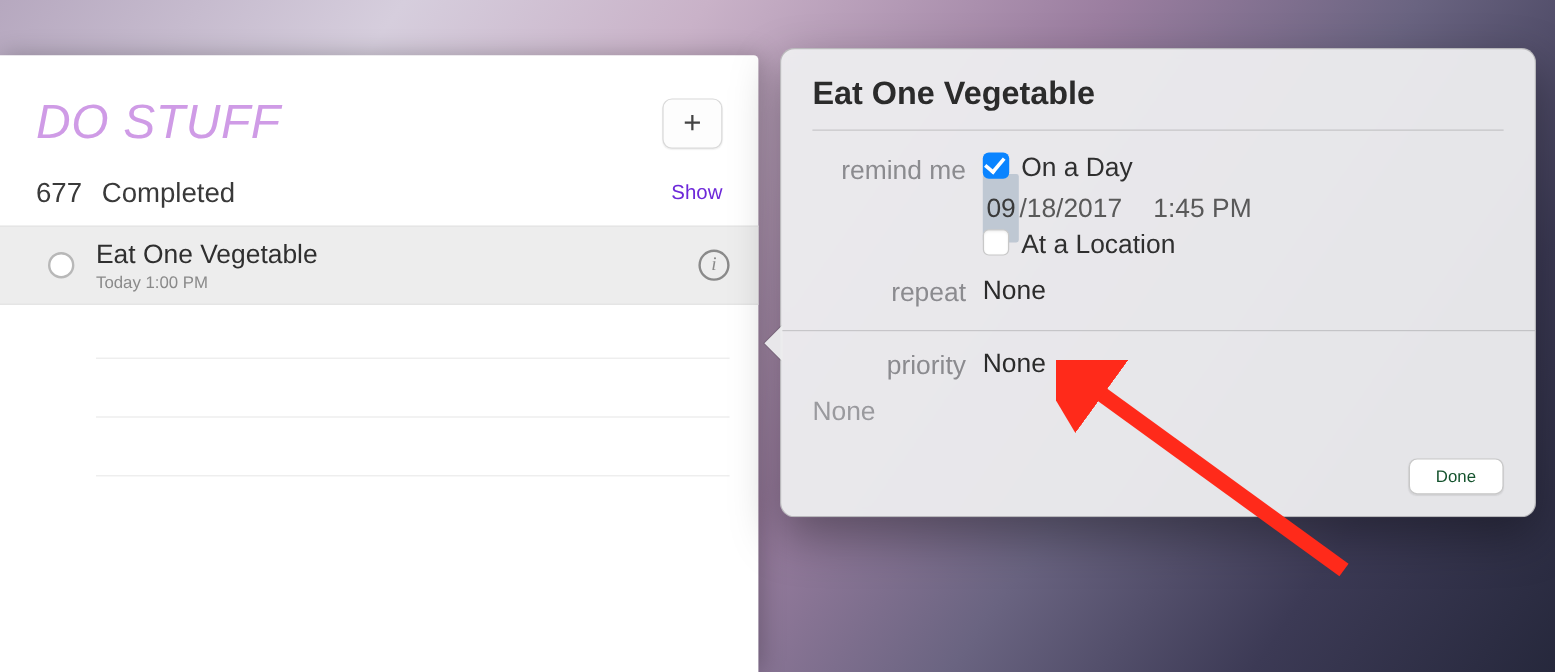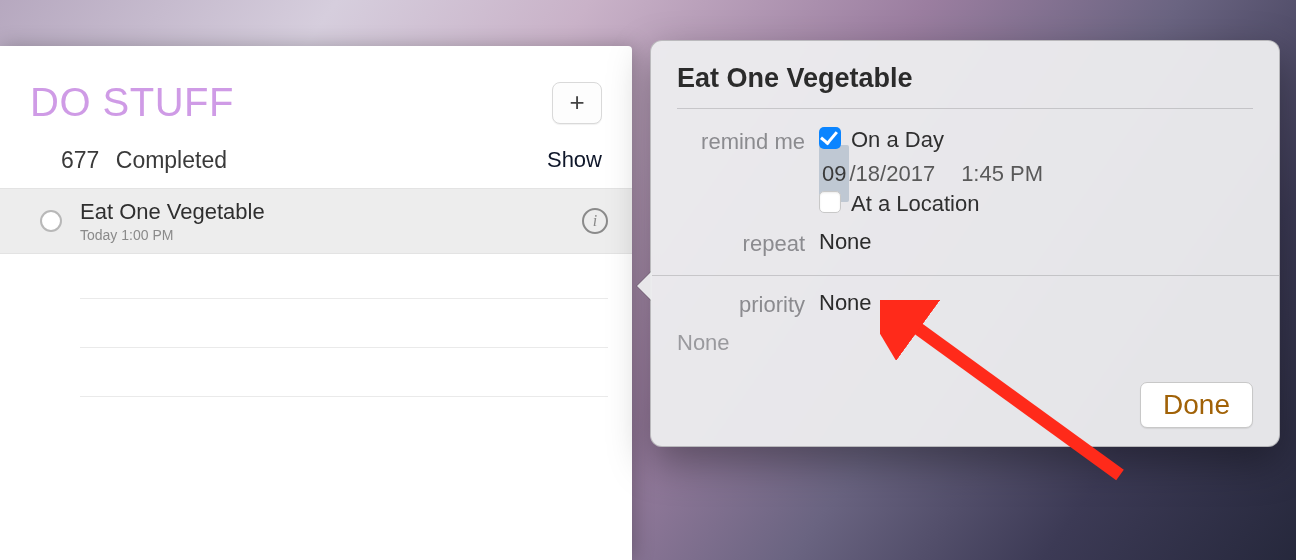--- a/index.html
+++ b/index.html
@@ -16,33 +16,34 @@
     background:#fff; border-top-right-radius:4px;
     box-shadow: 2px 0 20px rgba(0,0,0,.25);
   }
   .list-header{
     display:flex; align-items:center; justify-content:space-between;
     padding:34px 30px 4px 30px;
   }
   .list-title{
     font-size:40px; font-weight:400; letter-spacing:.5px;
     color:#cf9be6;
+    font-style:italic;
   }
   .add-btn{
     width:50px; height:42px; border:1px solid #d9d9d9; border-radius:8px;
     background:#fdfdfd; box-shadow:0 1px 1px rgba(0,0,0,.06);
     display:flex; align-items:center; justify-content:center;
     font-size:26px; color:#444; cursor:pointer;
   }
   .completed-row{
-    display:flex; align-items:flex-start; justify-content:space-between;
-    padding:18px 30px 14px 30px; font-size:23px; color:#3a3a3a;margin-left:31px;
+    display:flex; align-items:center; justify-content:space-between;
+    padding:18px 30px 14px 30px; font-size:23px; color:#3a3a3a;
   }
   .completed-row .count{ margin-right:10px; }
-  .show-link{ color:#0f172a; font-size:22px; cursor:pointer; }
+  .show-link{ color:#6d28d9; font-size:17px; cursor:pointer; }
 
   .item-row{
     display:flex; align-items:center; padding:10px 24px 10px 40px;
     background:#ededed; border-top:1px solid #e3e3e3; border-bottom:1px solid #e3e3e3;
   }
   .radio{
     width:22px; height:22px; border:2px solid #b8b8b8; border-radius:50%;
     margin-right:18px; flex:0 0 auto; background:#fff;
   }
   .item-text{ flex:1 1 auto; }
@@ -93,23 +94,23 @@
   }
   .chk.unchecked{ background:#fff; border:1px solid #c8c8c8; box-shadow:inset 0 1px 2px rgba(0,0,0,.08); }
   .opt-text{ color:#2f2f2f; }
   .datetime{ margin-top:8px; display:flex; gap:26px; font-size:22px; color:#595959; }
   .sel{ background:#bfc8d3; padding:16px 3px; border-radius:2px; color:#3a3a3a; }
   .value{ color:#2b2b2b; }
   .value.muted{ color:#9a9a9e; }
   .divider{ grid-column:1 / -1; height:1px; background:rgba(0,0,0,.15); margin:6px -26px 2px -26px; }
   .done-row{ display:flex; justify-content:flex-end; margin-top:26px; }
   .done-btn{
-    padding:6px 22px; font-size:28px; background:#fff;
+    padding:6px 22px; font-size:14px; background:#fff;
     border:1px solid #c8c8c8; border-radius:7px; box-shadow:0 1px 1px rgba(0,0,0,.08);
-    color:#a16207; cursor:pointer;
+    color:#14532d; cursor:pointer;
   }
 
   
   .arrow{
     position:absolute; left:880px; top:300px; width:260px; height:190px;
     pointer-events:none;
   }
 </style>
 </head>
 <body>

